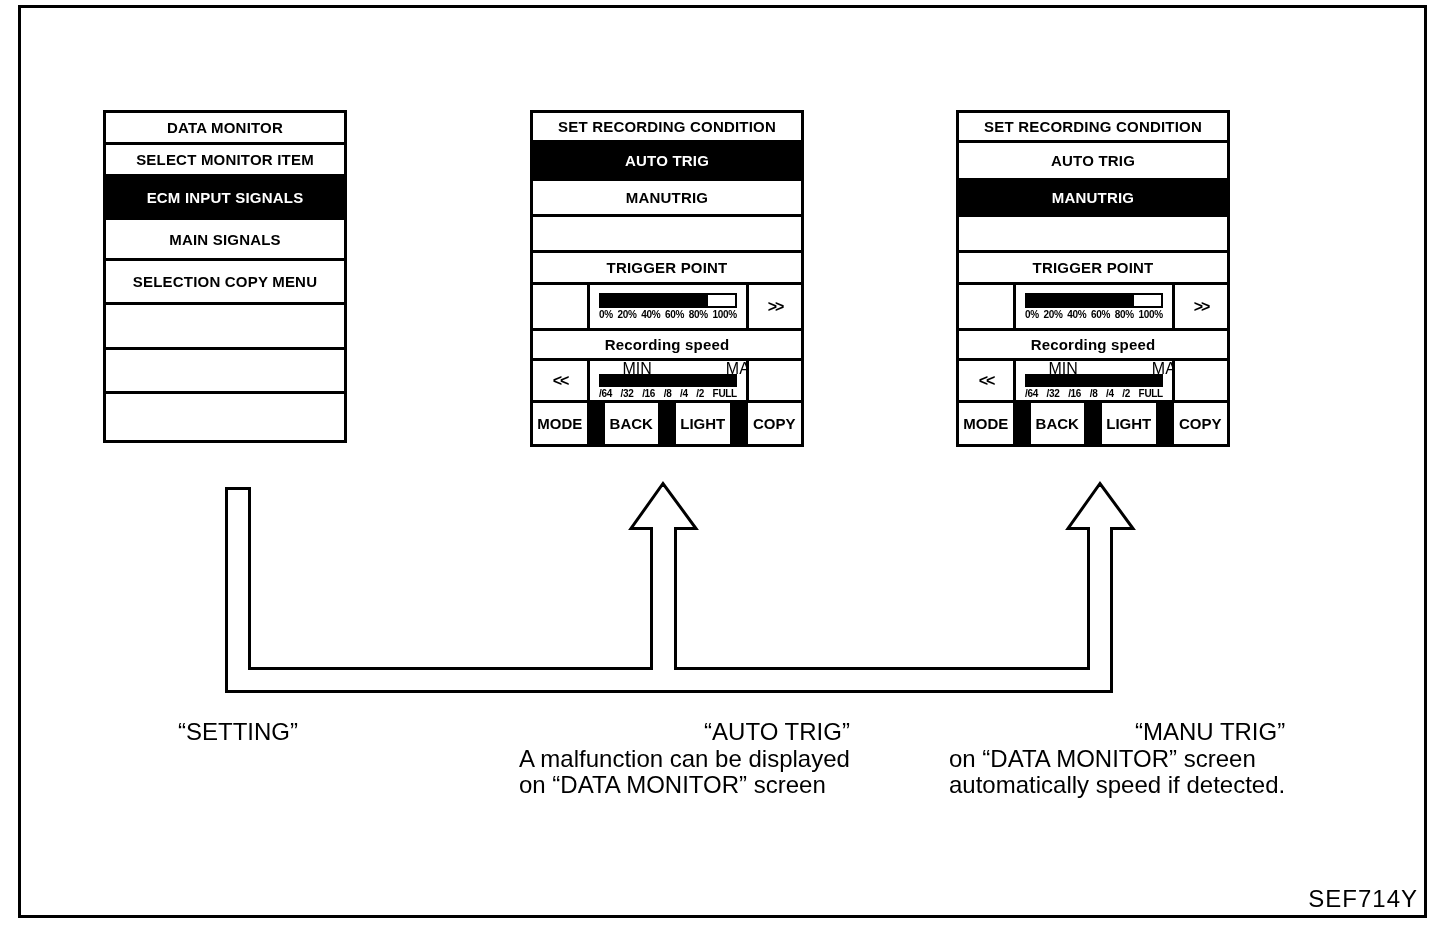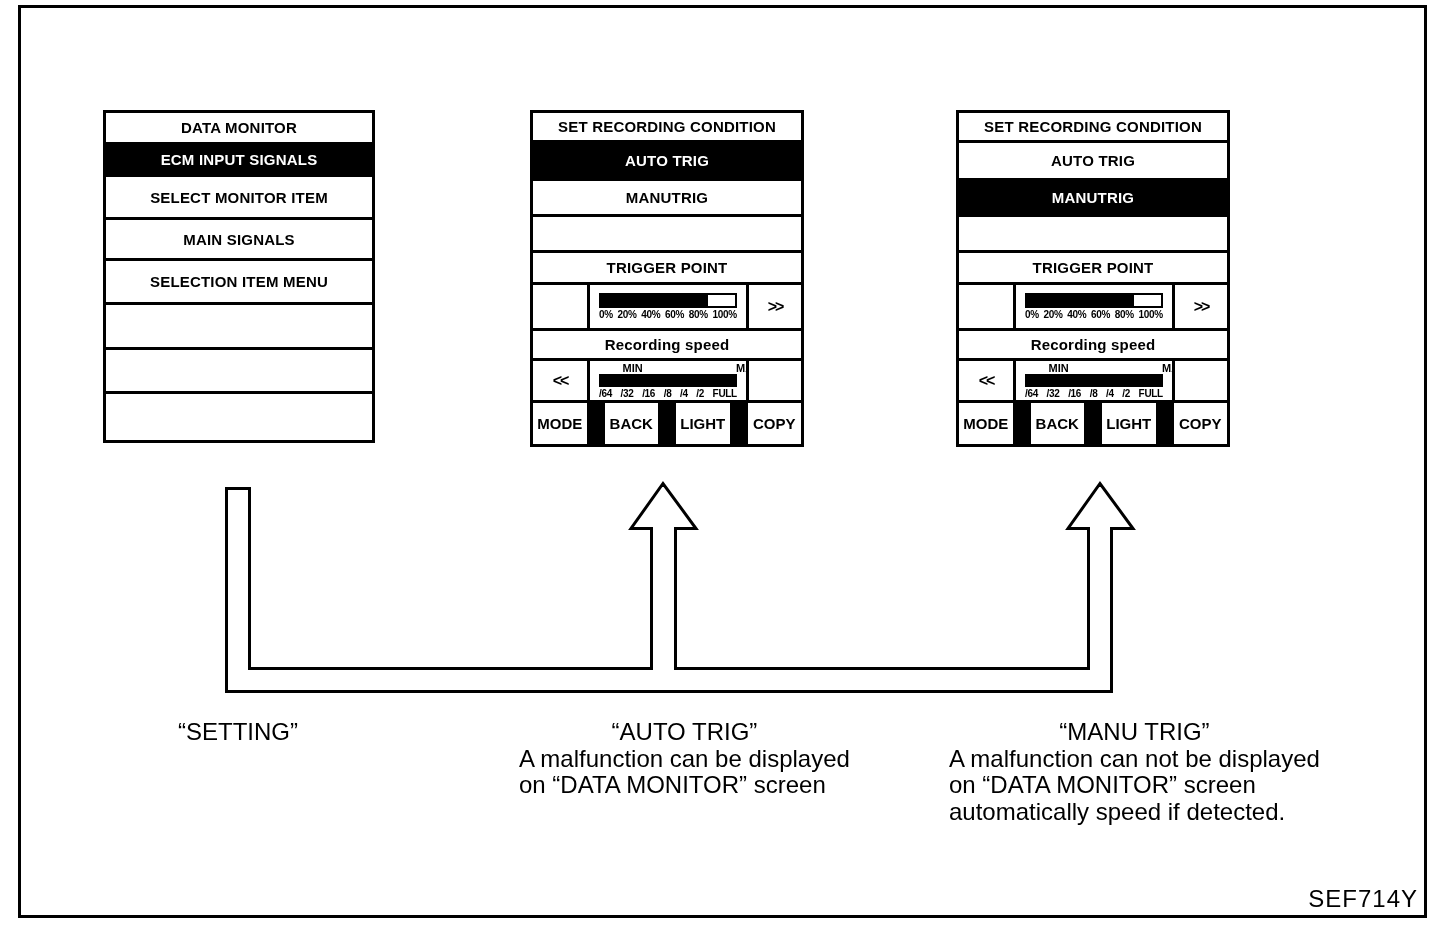--- a/index.html
+++ b/index.html
@@ -6,67 +6,67 @@
   body{width:1456px;height:938px;font-family:"Liberation Sans",sans-serif;color:#000;}
   .canvas{position:relative;width:1456px;height:938px;background:#fff;overflow:hidden;}
   .frame{position:absolute;left:18px;top:5px;width:1409px;height:913px;border:3px solid #000;box-sizing:border-box;}
 
   
   .screen{position:absolute;box-sizing:border-box;border:3px solid #000;background:#000;display:grid;gap:3px;}
   .screen .row{background:#fff;display:flex;align-items:center;justify-content:center;
                font-weight:bold;font-size:15px;letter-spacing:.2px;white-space:nowrap;}
   .row.inverted{background:#000;color:#fff;}
 
-  #screen-left{left:103px;top:110px;width:272px;height:333px;
+  #screen-left{left:103px;top:110px;width:244px;height:333px;
                grid-template-rows:29px 29px 40px 38px 41px 42px 41px 1fr;}
   #screen-mid{left:530px;top:110px;width:274px;height:337px;}
   #screen-right{left:956px;top:110px;width:274px;height:337px;}
   #screen-mid,#screen-right{grid-template-rows:27px 35px 33px 33px 29px 43px 27px 39px 1fr;}
 
   .split3{display:grid;grid-template-columns:54px 1fr 52px;gap:3px;background:#000;}
   .split3 > div{background:#fff;display:flex;align-items:center;justify-content:center;}
   .split4{display:grid;grid-template-columns:1fr 1fr 1fr 1fr;gap:18px;background:#000;}
   .split4 > div{background:#fff;display:flex;align-items:center;justify-content:center;
                 font-weight:bold;font-size:15px;}
 
   .bar-cell{flex-direction:column;justify-content:center;padding:0 9px;box-sizing:border-box;}
   .tbar{width:100%;height:15px;border:2px solid #000;box-sizing:border-box;background:#fff;}
   .tbar-fill{height:100%;background:#000;}
   .bar-scale{width:100%;display:flex;justify-content:space-between;
              font-size:10px;font-weight:bold;letter-spacing:-.3px;margin-top:1px;}
   .minmax{width:100%;display:flex;justify-content:space-between;
-          font-size:11px;font-weight:bold;line-height:11px;margin-left:47px;}
+          font-size:16px;font-weight:normal;line-height:11px;margin-left:47px;}
   .sbar{width:100%;height:13px;border:1px solid #000;box-sizing:border-box;background:#fff;}
   .sbar-fill{height:100%;background:#000;}
   .chev{font-weight:bold;font-size:16px;letter-spacing:-2px;}
 
   
   .connector{position:absolute;left:0;top:0;width:1456px;height:938px;pointer-events:none;}
 
   
   .caption{position:absolute;font-size:24px;line-height:26.5px;width:max-content;}
-  .caption .cap-title{text-align:center;}
+  .caption .cap-title{text-align:right;}
   #cap-setting{left:178px;top:719px;}
   #cap-auto{left:519px;top:719px;}
   #cap-manu{left:949px;top:719px;}
 
   .ref-code{position:absolute;right:38px;top:885px;font-size:24px;letter-spacing:1px;}
 </style>
 </head>
 <body>
 
 <div class="canvas">
   <div class="frame"></div>
 
   <div class="screen" id="screen-left">
     <div class="row">DATA MONITOR</div>
+    <div class="row">SELECT MONITOR ITEM</div>
     <div class="row inverted">ECM INPUT SIGNALS</div>
-    <div class="row">SELECT MONITOR ITEM</div>
     <div class="row">MAIN SIGNALS</div>
-    <div class="row">SELECTION ITEM MENU</div>
+    <div class="row">SELECTION COPY MENU</div>
     <div class="row"></div>
     <div class="row"></div>
     <div class="row"></div>
   </div>
 
   <div class="screen" id="screen-mid">
     <div class="row">SET RECORDING CONDITION</div>
     <div class="row inverted">AUTO TRIG</div>
     <div class="row">MANUTRIG</div>
     <div class="row"></div>
@@ -180,19 +180,18 @@
   <div class="caption" id="cap-setting">“SETTING”</div>
 
   <div class="caption" id="cap-auto">
     <div class="cap-title">“AUTO TRIG”</div>
     <div>A malfunction can be displayed</div>
     <div>on “DATA MONITOR” screen</div>
   </div>
 
   <div class="caption" id="cap-manu">
     <div class="cap-title">“MANU TRIG”</div>
-    <div>A malfunction can not be displayed</div>
     <div>on “DATA MONITOR” screen</div>
     <div>automatically speed if detected.</div>
   </div>
 
   <div class="ref-code">SEF714Y</div>
 </div>
 
 </body></html>

